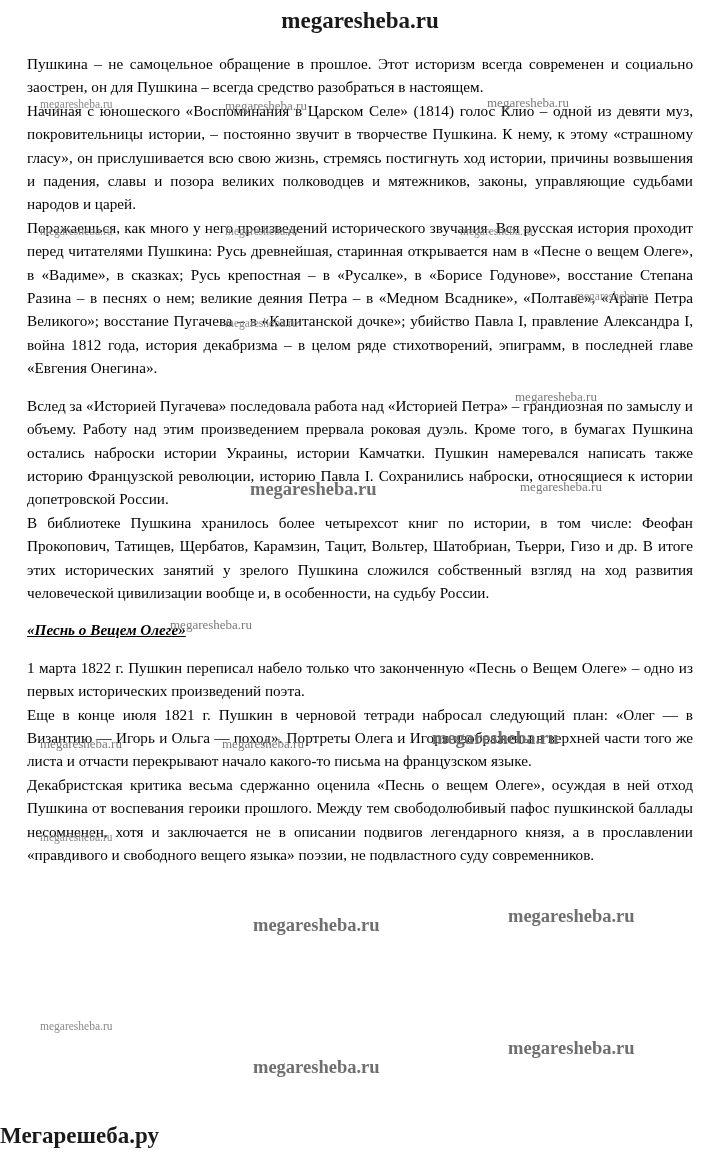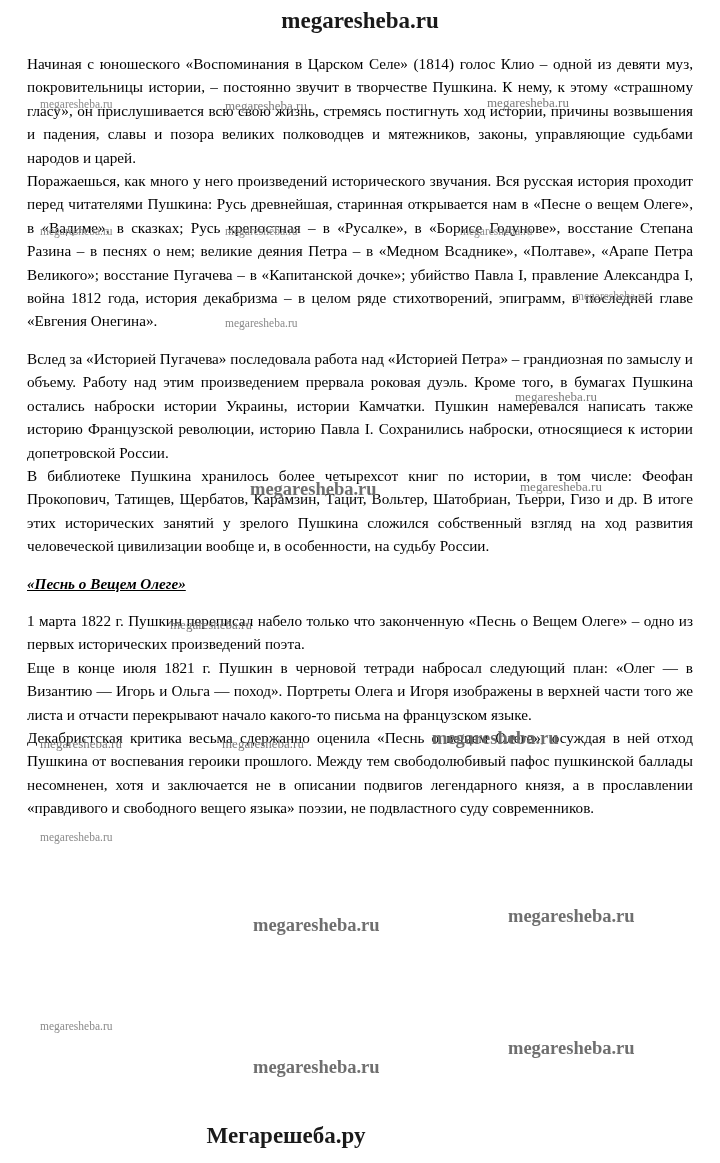--- a/index.html
+++ b/index.html
@@ -32,21 +32,21 @@
     font-weight: bold;
     font-size: 23px;
     color: #1a1a1a;
     letter-spacing: 0px;
   }
   .site-footer {
     position: absolute;
     bottom: 14px;
     left: 0;
     width: 572px;
-    text-align: center;
+    text-align: left;
     font-family: "Liberation Serif", serif;
     font-weight: bold;
     font-size: 23px;
     color: #1a1a1a;
   }
   .content {
     position: absolute;
     top: 52px;
     left: 27px;
     width: 666px;
@@ -95,20 +95,21 @@
   }
 </style>
 </head>
 <body>
 
 <div class="page">
 
   <div class="site-title">megaresheba.ru</div>
 
   <div class="content">
+    <p class="para">Пушкина – не самоцельное обращение в прошлое. Этот историзм всегда современен и социально заострен, он для Пушкина – всегда средство разобраться в настоящем.</p>
     <p class="para">Начиная с юношеского «Воспоминания в Царском Селе» (1814) голос Клио – одной из девяти муз, покровительницы истории, – постоянно звучит в творчестве Пушкина. К нему, к этому «страшному гласу», он прислушивается всю свою жизнь, стремясь постигнуть ход истории, причины возвышения и падения, славы и позора великих полководцев и мятежников, законы, управляющие судьбами народов и царей.</p>
     <p class="para">Поражаешься, как много у него произведений исторического звучания. Вся русская история проходит перед читателями Пушкина: Русь древнейшая, старинная открывается нам в «Песне о вещем Олеге», в «Вадиме», в сказках; Русь крепостная – в «Русалке», в «Борисе Годунове», восстание Степана Разина – в песнях о нем; великие деяния Петра – в «Медном Всаднике», «Полтаве», «Арапе Петра Великого»; восстание Пугачева – в «Капитанской дочке»; убийство Павла I, правление Александра I, война 1812 года, история декабризма – в целом ряде стихотворений, эпиграмм, в последней главе «Евгения Онегина».</p>
     <p class="para gap-top">Вслед за «Историей Пугачева» последовала работа над «Историей Петра» – грандиозная по замыслу и объему. Работу над этим произведением прервала роковая дуэль. Кроме того, в бумагах Пушкина остались наброски истории Украины, истории Камчатки. Пушкин намеревался написать также историю Французской революции, историю Павла I. Сохранились наброски, относящиеся к истории допетровской России.</p>
     <p class="para">В библиотеке Пушкина хранилось более четырехсот книг по истории, в том числе: Феофан Прокопович, Татищев, Щербатов, Карамзин, Тацит, Вольтер, Шатобриан, Тьерри, Гизо и др. В итоге этих исторических занятий у зрелого Пушкина сложился собственный взгляд на ход развития человеческой цивилизации вообще и, в особенности, на судьбу России.</p>
 
     <div class="section-head">«Песнь о Вещем Олеге»</div>
 
     <p class="para gap-top">1 марта 1822 г. Пушкин переписал набело только что законченную «Песнь о Вещем Олеге» – одно из первых исторических произведений поэта.</p>
     <p class="para gap-top-sm">Еще в конце июля 1821 г. Пушкин в черновой тетради набросал следующий план: «Олег — в Византию — Игорь и Ольга — поход». Портреты Олега и Игоря изображены в верхней части того же листа и отчасти перекрывают начало какого-то письма на французском языке.</p>
     <p class="para gap-top-sm">Декабристская критика весьма сдержанно оценила «Песнь о вещем Олеге», осуждая в ней отход Пушкина от воспевания героики прошлого. Между тем свободолюбивый пафос пушкинской баллады несомненен, хотя и заключается не в описании подвигов легендарного князя, а в прославлении «правдивого и свободного вещего языка» поэзии, не подвластного суду современников.</p>

